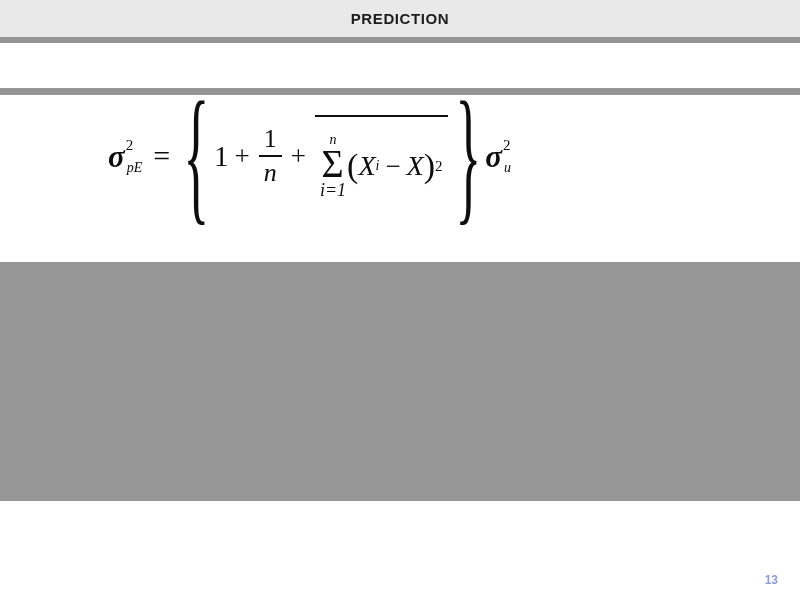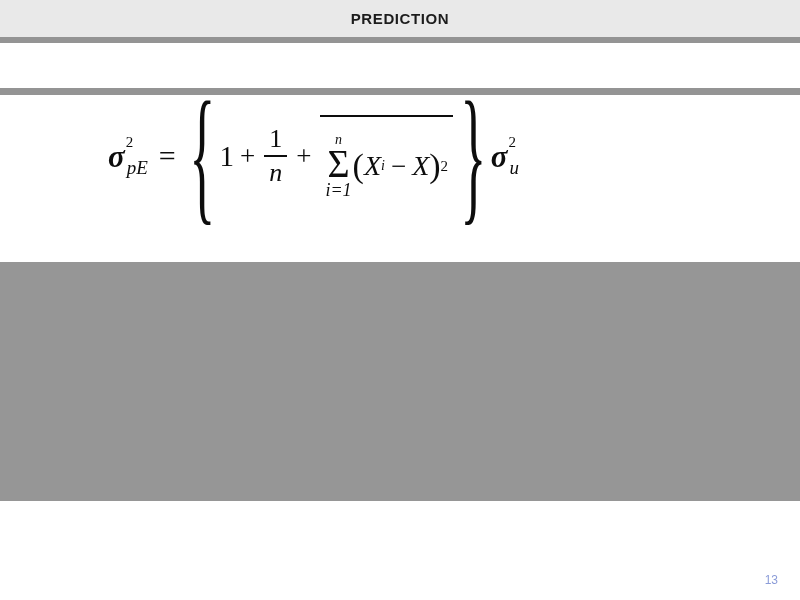--- a/index.html
+++ b/index.html
@@ -91,21 +91,21 @@
 
   
   .scripts {
     display: inline-flex;
     flex-direction: column;
     justify-content: center;
     line-height: 1;
     margin-left: 1px;
   }
   .sup { font-size: 15px; font-style: normal; margin-bottom: 5px; }
-  .sub { font-size: 19px; font-style: italic; margin-top: 3px; margin-left: 1px; }
+  .sub { font-size: 14px; font-style: italic; margin-top: 3px; margin-left: 1px; }
 
   .eq {
     font-size: 30px;
     margin: 0 9px 0 11px;
     font-family: "Liberation Serif", serif;
   }
 
   
   .brace {
     font-size: 64px;
@@ -198,21 +198,21 @@
     font-size: 13.5px;
     font-weight: bold;
     line-height: 1.55;
     color: #101010;
   }
   .page-number {
     position: absolute;
     right: 22px;
     top: 72px;
     font-size: 12px;
-    font-weight: normal;
+    font-weight: bold;
     color: #8b9cd8;
   }
 </style>
 </head>
 <body>
 
 <div id="slide">
 
   <div class="banner">
     <span class="banner-title">PREDICTION</span>

